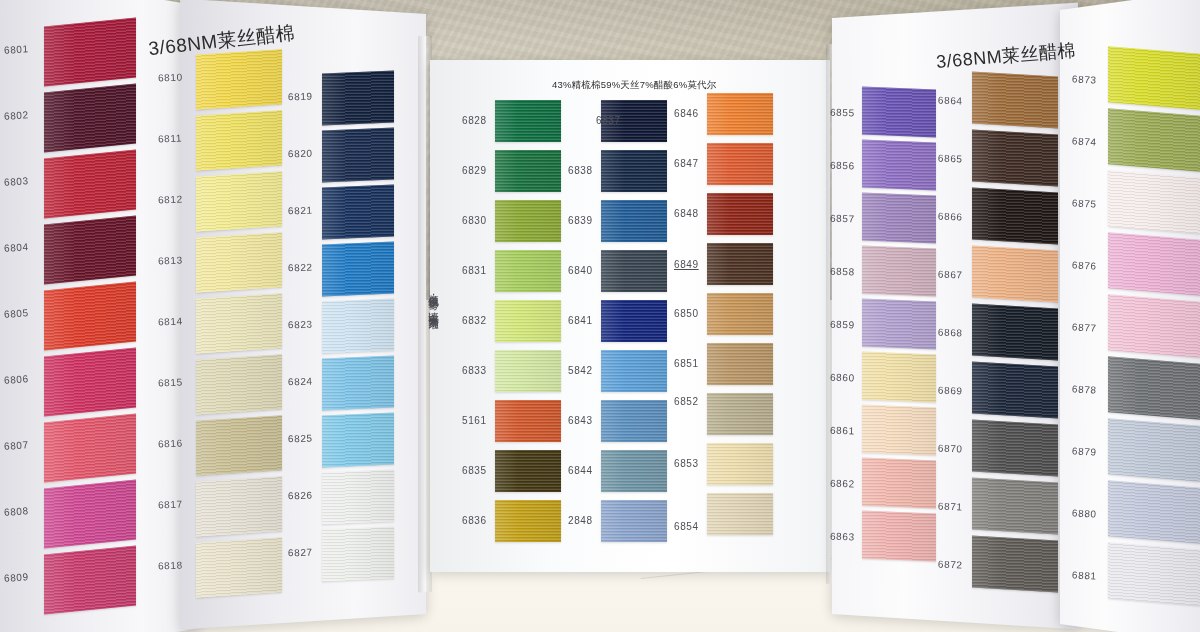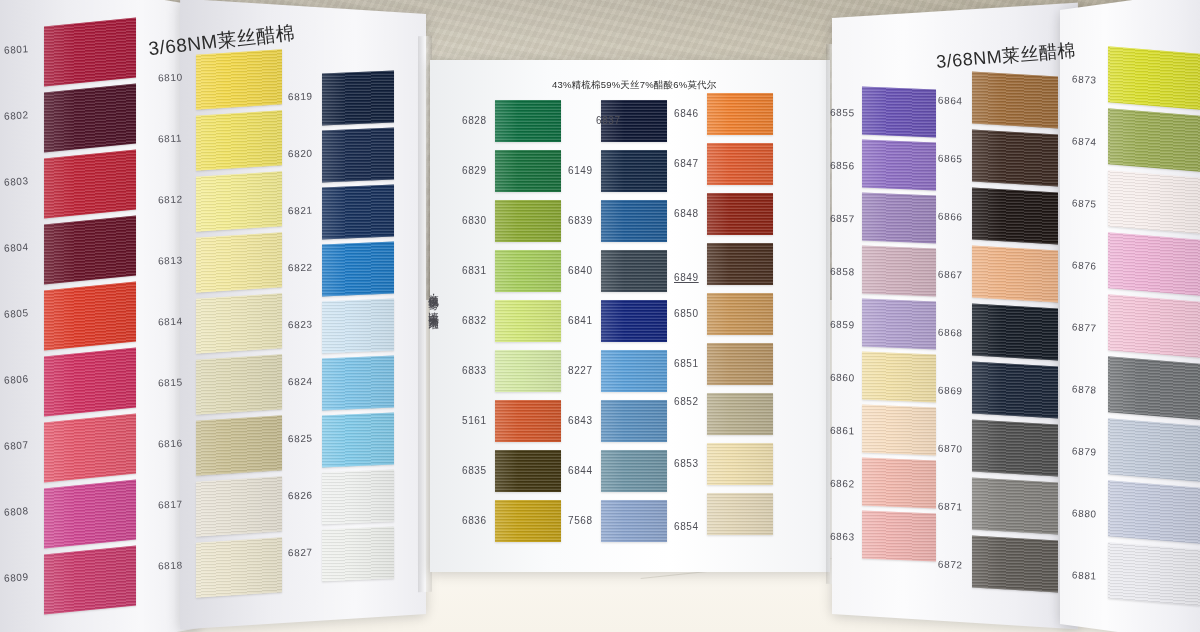--- a/index.html
+++ b/index.html
@@ -296,67 +296,67 @@
       <div class="lbl" style="left: -33px; top: 415px; transform: rotate(0deg); text-align: center;">6836</div>
     </div>
   <div class="strip" id="col-5" style="left:601px; top:100px; width:66px;  height:455px; --sh:42; --gap:8; --lx:-33; --rot:0; --skew:0;">
       <div class="sw" style="top: 0px; width: 66px; height: 42px; background: rgb(13, 22, 51); transform: skewY(0deg);">
         <div class="sw-shine"></div>
       </div>
       <div class="lbl" style="left: -33px; top: 15px; transform: rotate(0deg); margin-left: 28px;">6837</div>
       <div class="sw" style="top: 50px; width: 66px; height: 42px; background: rgb(19, 39, 68); transform: skewY(0deg);">
         <div class="sw-shine"></div>
       </div>
-      <div class="lbl" style="left: -33px; top: 65px; transform: rotate(0deg);">6149</div>
+      <div class="lbl" style="left: -33px; top: 65px; transform: rotate(0deg);">6838</div>
       <div class="sw" style="top: 100px; width: 66px; height: 42px; background: rgb(31, 91, 150); transform: skewY(0deg);">
         <div class="sw-shine"></div>
       </div>
       <div class="lbl" style="left: -33px; top: 115px; transform: rotate(0deg);">6839</div>
       <div class="sw" style="top: 150px; width: 66px; height: 42px; background: rgb(54, 67, 79); transform: skewY(0deg);">
         <div class="sw-shine"></div>
       </div>
       <div class="lbl" style="left: -33px; top: 165px; transform: rotate(0deg); text-align: right;">6840</div>
       <div class="sw" style="top: 200px; width: 66px; height: 42px; background: rgb(18, 36, 124); transform: skewY(0deg);">
         <div class="sw-shine"></div>
       </div>
       <div class="lbl" style="left: -33px; top: 215px; transform: rotate(0deg);">6841</div>
       <div class="sw" style="top: 250px; width: 66px; height: 42px; background: rgb(90, 159, 216); transform: skewY(0deg);">
         <div class="sw-shine"></div>
       </div>
-      <div class="lbl" style="left: -33px; top: 265px; transform: rotate(0deg);">8227</div>
+      <div class="lbl" style="left: -33px; top: 265px; transform: rotate(0deg);">5842</div>
       <div class="sw" style="top: 300px; width: 66px; height: 42px; background: rgb(90, 143, 190); transform: skewY(0deg);">
         <div class="sw-shine"></div>
       </div>
       <div class="lbl" style="left: -33px; top: 315px; transform: rotate(0deg);">6843</div>
       <div class="sw" style="top: 350px; width: 66px; height: 42px; background: rgb(110, 148, 165); transform: skewY(0deg);">
         <div class="sw-shine"></div>
       </div>
       <div class="lbl" style="left: -33px; top: 365px; transform: rotate(0deg);">6844</div>
       <div class="sw" style="top: 400px; width: 66px; height: 42px; background: rgb(139, 164, 205); transform: skewY(0deg);">
         <div class="sw-shine"></div>
       </div>
-      <div class="lbl" style="left: -33px; top: 415px; transform: rotate(0deg);">7568</div>
+      <div class="lbl" style="left: -33px; top: 415px; transform: rotate(0deg);">2848</div>
     </div>
   <div class="strip" id="col-6" style="left:707px; top:93px;  width:66px;  height:462px; --sh:42; --gap:8; --lx:-33; --rot:0; --skew:0;">
       <div class="sw" style="top: 0px; width: 66px; height: 42px; background: rgb(238, 127, 46); transform: skewY(0deg);">
         <div class="sw-shine"></div>
       </div>
       <div class="lbl" style="left: -33px; top: 15px; transform: rotate(0deg);">6846</div>
       <div class="sw" style="top: 50px; width: 66px; height: 42px; background: rgb(221, 90, 46); transform: skewY(0deg);">
         <div class="sw-shine"></div>
       </div>
       <div class="lbl" style="left: -33px; top: 65px; transform: rotate(0deg);">6847</div>
       <div class="sw" style="top: 100px; width: 66px; height: 42px; background: rgb(142, 36, 21); transform: skewY(0deg);">
         <div class="sw-shine"></div>
       </div>
       <div class="lbl" style="left: -33px; top: 115px; transform: rotate(0deg);">6848</div>
       <div class="sw" style="top: 150px; width: 66px; height: 42px; background: rgb(75, 48, 33); transform: skewY(0deg);">
         <div class="sw-shine"></div>
       </div>
-      <div class="lbl" style="left: -33px; top: 179px; transform: rotate(0deg); text-decoration: underline;">6849</div>
+      <div class="lbl" style="left: -33px; top: 166px; transform: rotate(0deg); text-decoration: underline;">6849</div>
       <div class="sw" style="top: 200px; width: 66px; height: 42px; background: rgb(199, 149, 87); transform: skewY(0deg);">
         <div class="sw-shine"></div>
       </div>
       <div class="lbl" style="left: -33px; top: 215px; transform: rotate(0deg);">6850</div>
       <div class="sw" style="top: 250px; width: 66px; height: 42px; background: rgb(184, 149, 101); transform: skewY(0deg);">
         <div class="sw-shine"></div>
       </div>
       <div class="lbl" style="left: -33px; top: 265px; transform: rotate(0deg);">6851</div>
       <div class="sw" style="top: 300px; width: 66px; height: 42px; background: rgb(183, 174, 142); transform: skewY(0deg);">
         <div class="sw-shine"></div>

